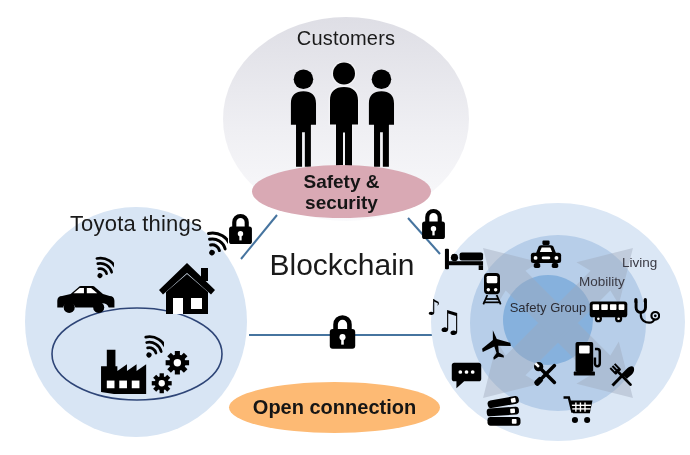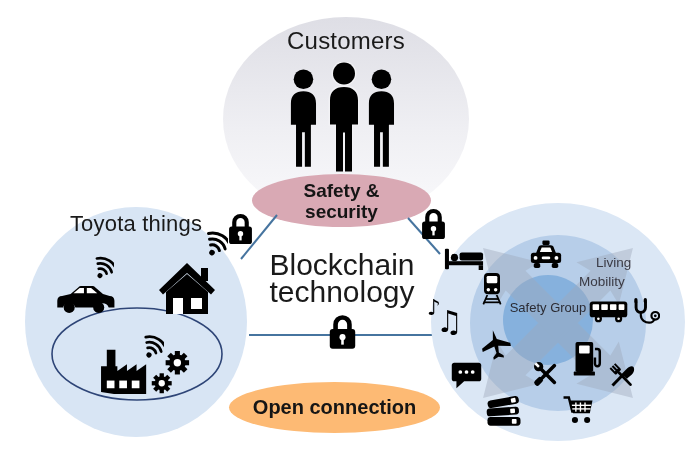--- a/index.html
+++ b/index.html
@@ -7,21 +7,21 @@
     font-family:"Liberation Sans","DejaVu Sans",sans-serif;color:#1a1a1a;overflow:hidden;}
   .abs{position:absolute;}
   .circle{border-radius:50%;}
   .top-circle{left:223px;top:17px;width:246px;height:204px;
     background:linear-gradient(180deg,#dedee5 0%,#efeff3 55%,#fafafc 100%);}
   .left-circle{left:25px;top:207px;width:222px;height:230px;background:#d8e5f4;}
   .right-circle{left:431px;top:203px;width:254px;height:238px;background:#dbe7f5;}
   .mid-ring{left:39px;top:32px;width:176px;height:176px;background:#b7cee9;border-radius:50%;}
   .inner-ring{left:72px;top:72px;width:90px;height:90px;background:#86b1dd;border-radius:50%;}
   .circle-title{font-size:22px;letter-spacing:0.2px;text-align:center;width:100%;}
-  .cust-title{top:10px;font-size:24px;}
+  .cust-title{top:10px;font-size:20px;}
   .vt-title{top:4px;}
   .vs-title{top:9px;transform:translateX(-10px);}
   .badge{border-radius:50%;text-align:center;font-weight:bold;color:#151515;}
   .safety-badge{left:252px;top:171px;width:179px;height:53px;background:#d9a9b4;
     font-size:19px;line-height:21px;padding-top:6px;box-sizing:border-box;}
   .open-badge{left:229px;top:382px;width:211px;height:51px;background:#fdba74;
     font-size:20px;line-height:51px;}
   .center-title{left:242px;top:251px;width:200px;text-align:center;
     font-size:30px;line-height:27px;}
   .ring-label{color:#3a3a44;font-size:13.5px;}
@@ -51,21 +51,21 @@
           <path d="M22 24c-8.5 0-13.5 4.5-13.5 13v23h5.5v45h6.5v-37h3v37h6.5v-45h5.5V37c0-8.5-5-13-13.5-13z"></path>
         </g>
 
         <g transform="translate(39,0)" stroke="#f2f2f5" stroke-width="3" paint-order="stroke">
           <circle cx="22" cy="11.5" r="11"></circle>
           <path d="M22 25c-9 0-14 4.5-14 13.5v24h6v47h7v-39h2v39h7v-47h6v-24C36 29.5 31 25 22 25z"></path>
         </g>
       </g>
     </svg>
 
-    <div class="abs badge safety-badge" style="left:29px;top:157px;position:absolute;">
+    <div class="abs badge safety-badge" style="left:29px;top:148px;position:absolute;">
       <div>Safety &amp;</div>
       <div>security</div>
     </div>
   </div>
 
   <svg class="abs" style="left:0;top:0" width="690" height="455">
     <g stroke="#46749f" stroke-width="2">
       <line x1="277" y1="215" x2="241" y2="259"></line>
       <line x1="408" y1="218" x2="440" y2="254"></line>
       <line x1="249" y1="335" x2="433" y2="335"></line>
@@ -155,21 +155,21 @@
     <svg class="abs" style="left:0;top:0" width="254" height="238" viewBox="0 0 254 238">
       <g fill="#9fa9ba" opacity="0.42">
         <polygon points="113,130 113,60 97,64 127,14 157,64 141,60 141,130" transform="rotate(45 127 120)"></polygon>
         <polygon points="113,130 113,60 97,64 127,14 157,64 141,60 141,130" transform="rotate(135 127 120)"></polygon>
         <polygon points="113,130 113,60 97,64 127,14 157,64 141,60 141,130" transform="rotate(225 127 120)"></polygon>
         <polygon points="113,130 113,60 97,64 127,14 157,64 141,60 141,130" transform="rotate(315 127 120)"></polygon>
       </g>
     </svg>
 
 
-    <div class="abs ring-label" style="left:165px;top:52px">Living</div>
+    <div class="abs ring-label" style="left:191px;top:52px">Living</div>
     <div class="abs ring-label" style="left:148px;top:71px">Mobility</div>
     <div class="abs core-label">
       <div>Safety Group</div>
     </div>
 
     <svg class="abs" style="left:7px;top:45px" width="52" height="22" viewBox="0 0 54 30">
       <g fill="#000">
         <rect x="1" y="1" width="5.5" height="28" rx="1.5"></rect>
         <circle cx="14" cy="13" r="5"></circle>
         <rect x="21" y="6" width="32" height="11" rx="3"></rect>
@@ -307,21 +307,20 @@
       </g>
       <circle cx="13" cy="27" r="5" fill="#000"></circle>
         <circle cx="13" cy="27" r="1.8" fill="#fff"></circle>
       <circle cx="41" cy="27" r="5" fill="#000"></circle>
         <circle cx="41" cy="27" r="1.8" fill="#fff"></circle>
     </svg>
   </div>
 
   <div class="abs center-title">
     <div>Blockchain</div>
-    <div>technology</div>
   </div>
 
   <svg class="abs" style="left:227px;top:212px" width="27" height="35" viewBox="0 0 26 32">
     <path d="M7 14V9a6 6 0 0 1 12 0v5" fill="none" stroke="#000" stroke-width="4"></path>
     <rect x="2" y="13" width="22" height="17" rx="2.5" fill="#000"></rect>
     <circle cx="13" cy="20" r="2.6" fill="#fff"></circle>
       <rect x="11.9" y="21" width="2.2" height="5.5" fill="#fff"></rect>
   </svg>
   <svg class="abs" style="left:420px;top:207px" width="27" height="35" viewBox="0 0 26 32">
     <path d="M7 14V9a6 6 0 0 1 12 0v5" fill="none" stroke="#000" stroke-width="4"></path>

